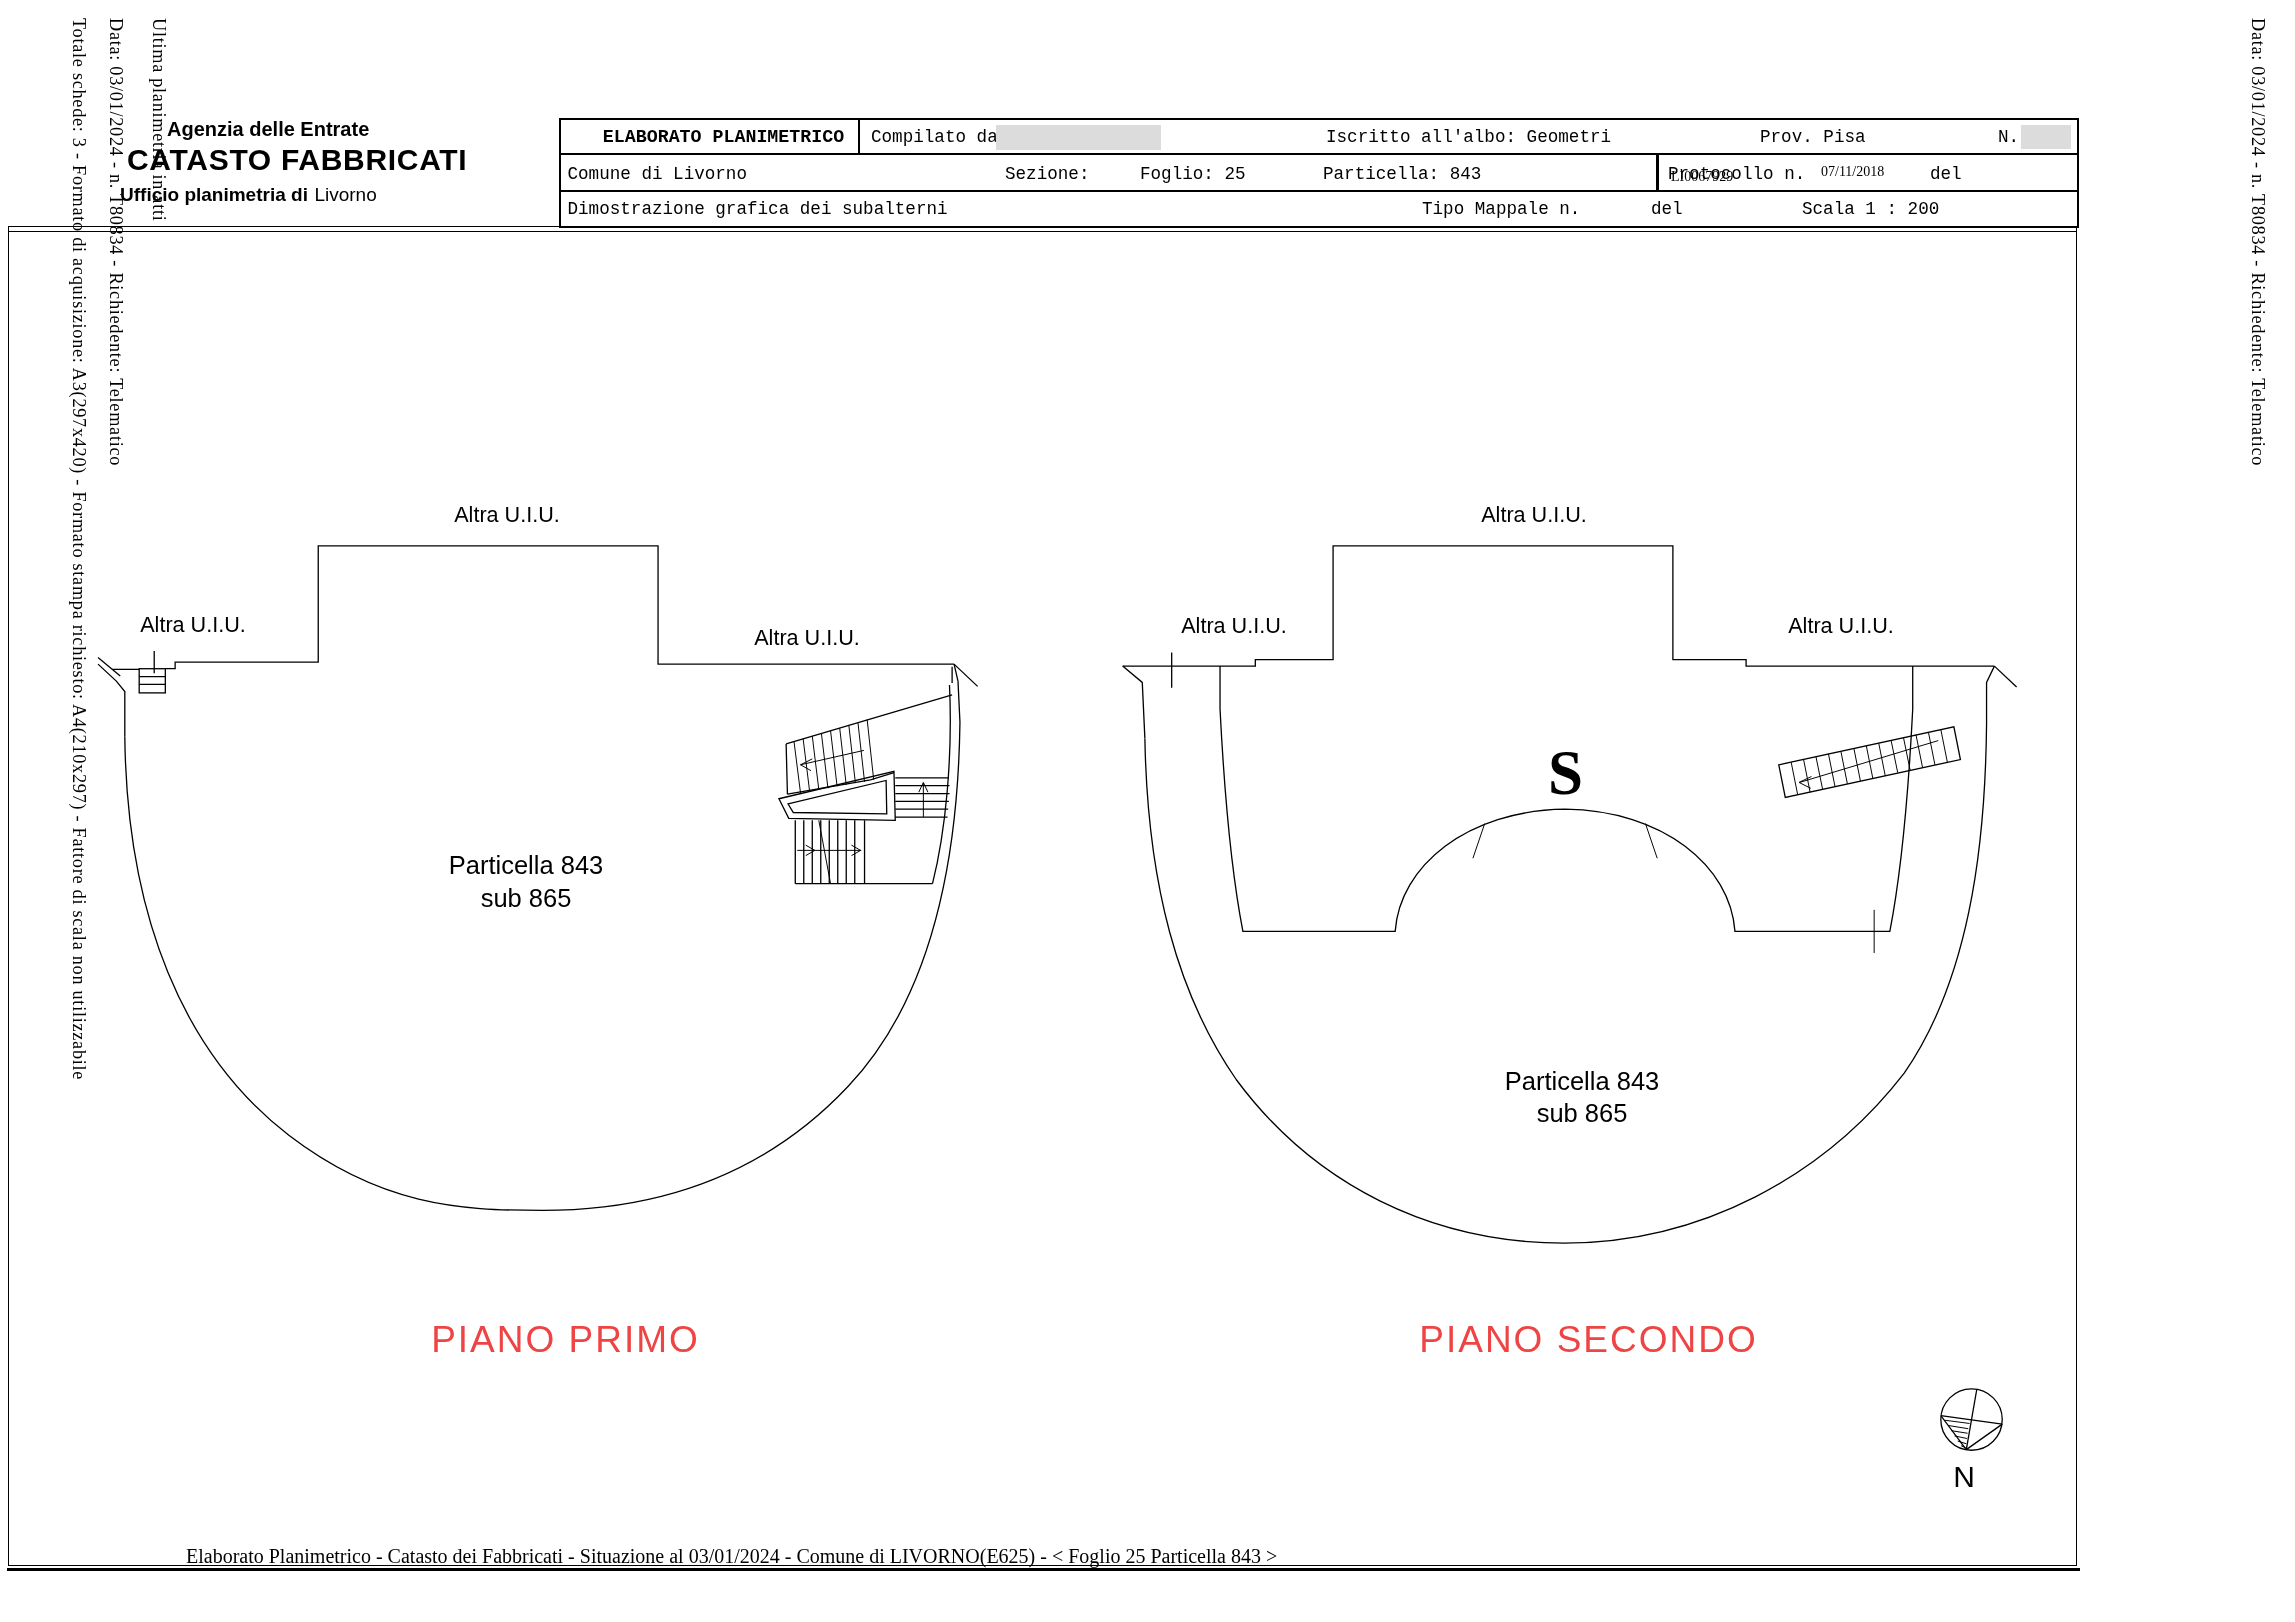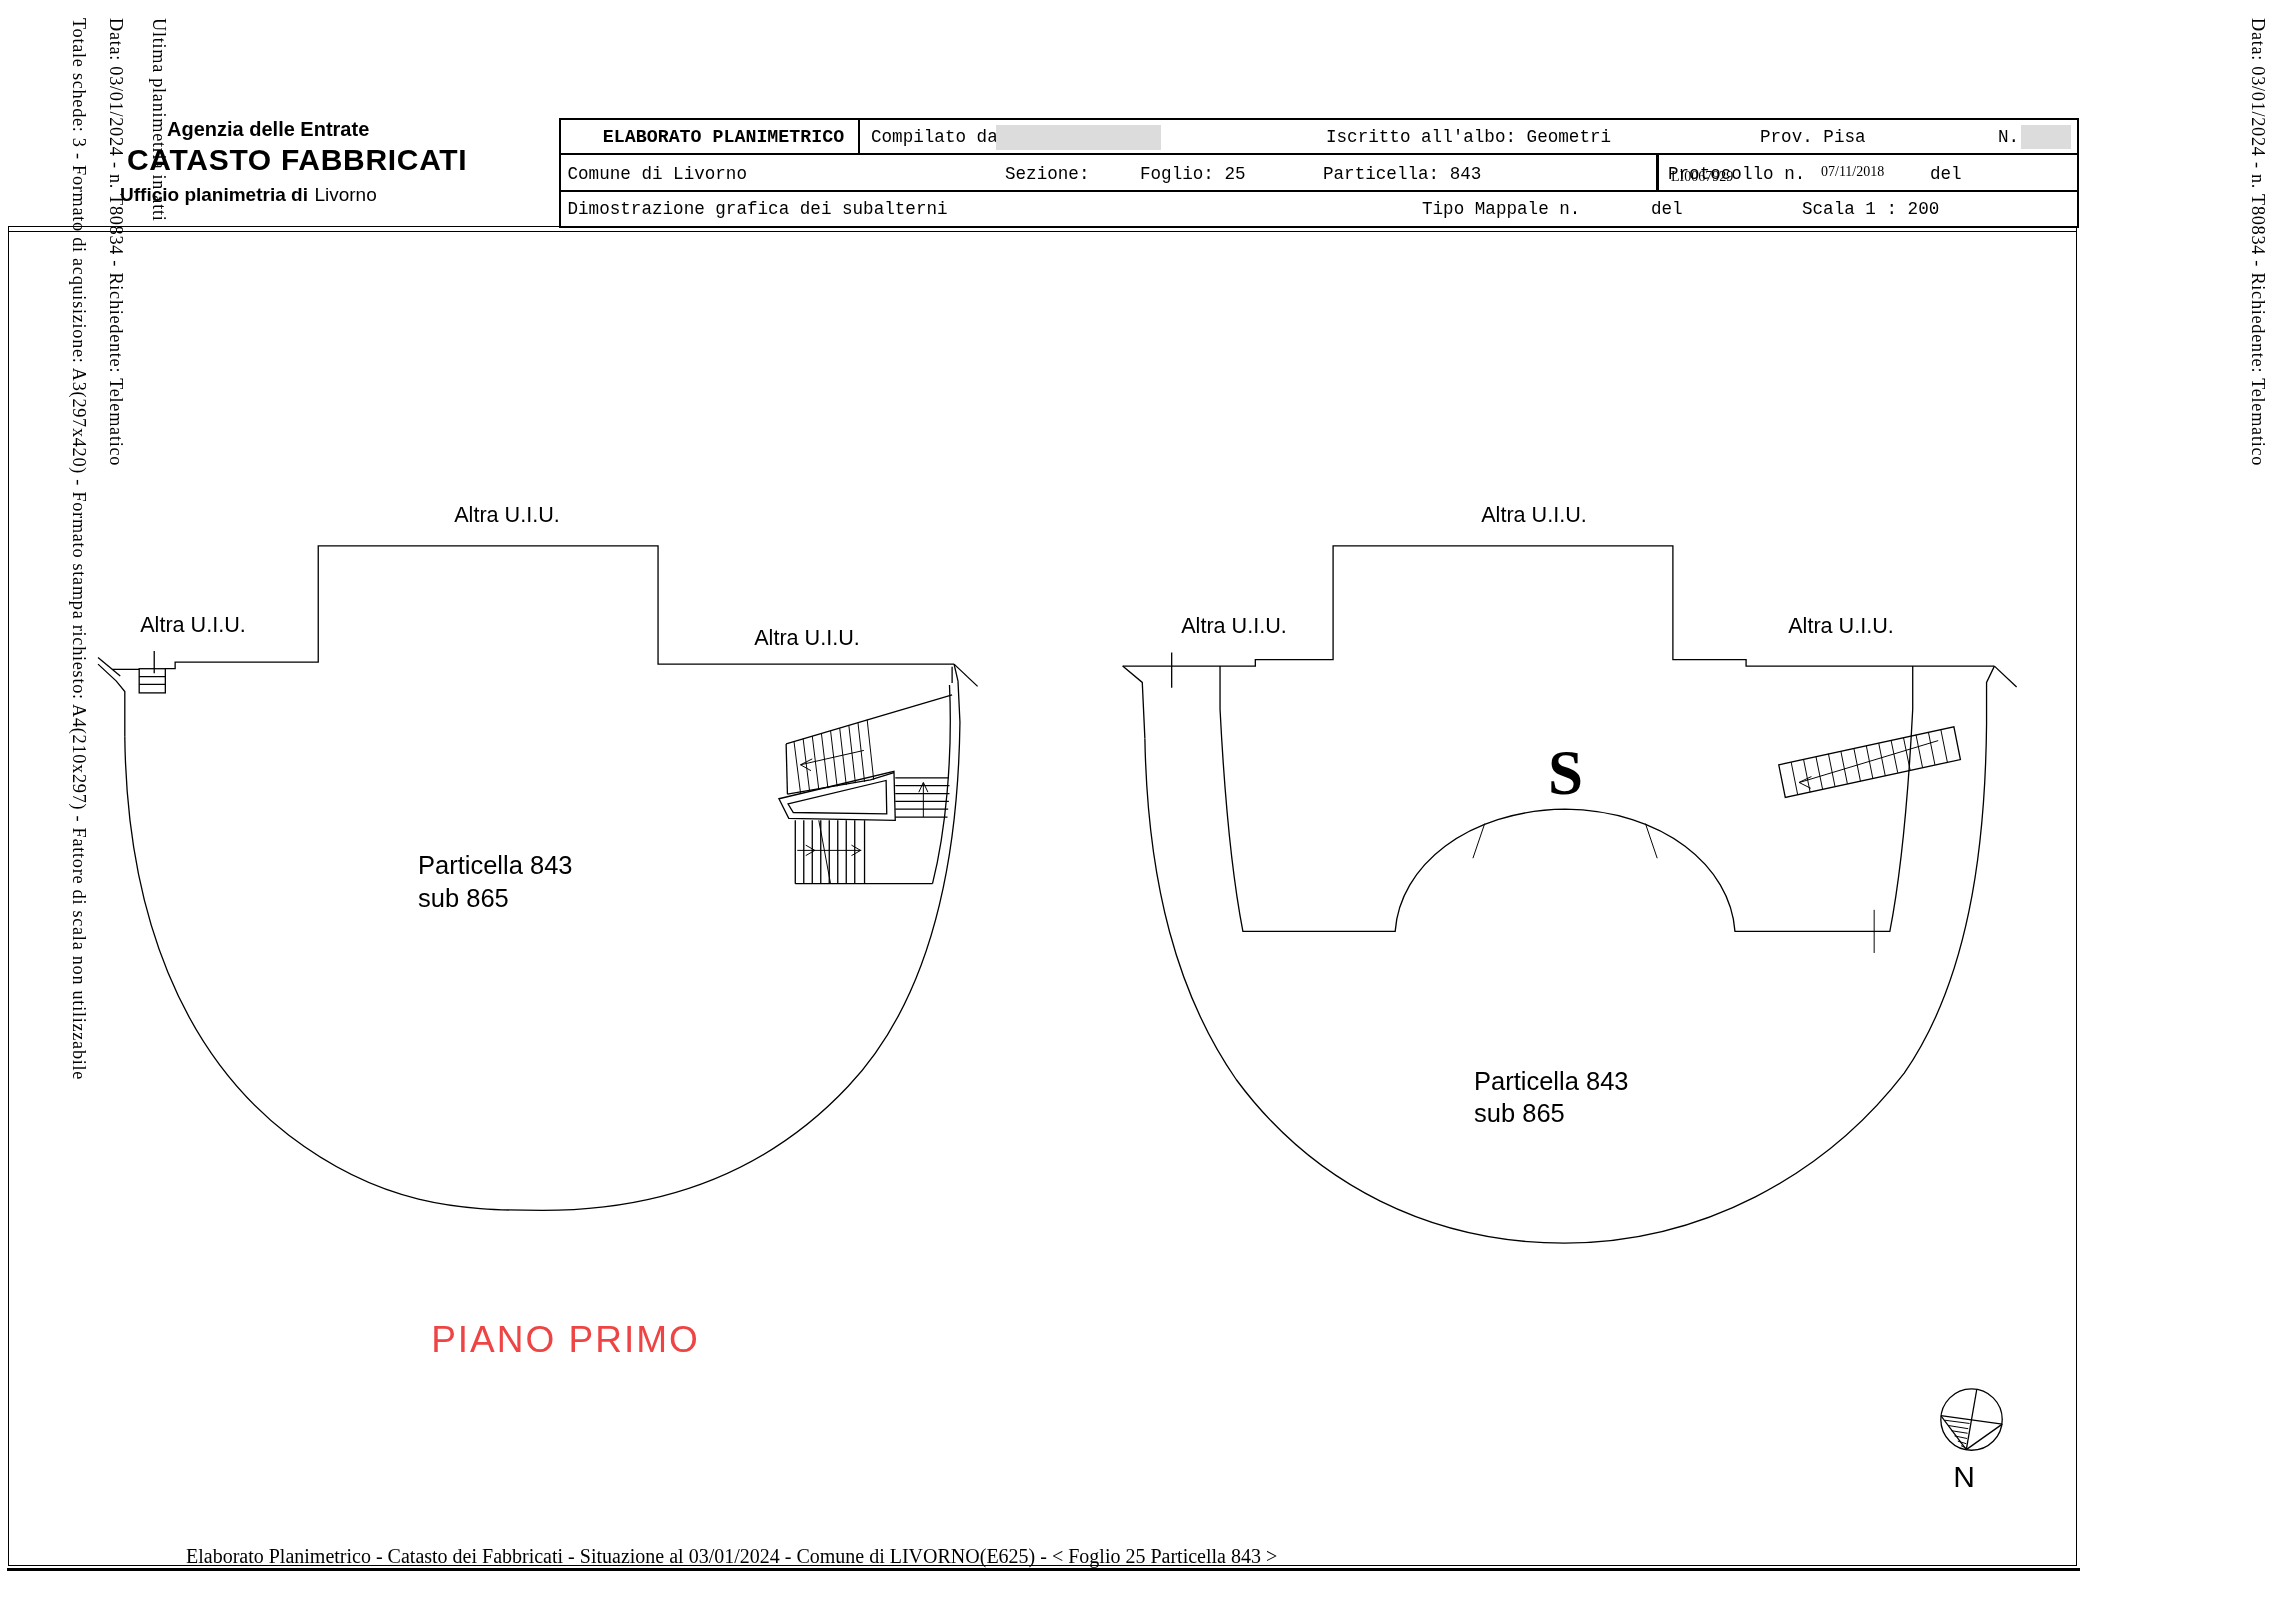--- a/index.html
+++ b/index.html
@@ -35,21 +35,21 @@
   .frame-top2{position:absolute;left:7.8px;top:231px;width:2069px;height:1.3px;background:#000;}
   .frame-bottom-thick{position:absolute;left:6.5px;top:1568px;width:2073px;height:2.6px;background:#000;}
 
   
   .draw{position:absolute;left:0;top:0;}
   .draw path,.draw rect,.draw circle{stroke:#000;stroke-width:2;fill:none;}
   .draw .hatchline{stroke-width:1.5;}
 
   
   .lbl{position:absolute;font-size:21.6px;text-align:center;white-space:nowrap;}
-  .part-lbl{position:absolute;font-size:25.5px;text-align:left;width:216px;white-space:nowrap;}
+  .part-lbl{position:absolute;font-size:25.5px;text-align:center;width:216px;white-space:nowrap;}
   .plan-title{position:absolute;font-size:37px;letter-spacing:2px;text-align:center;width:405px;white-space:nowrap;color:#ef4444;}
   .stage-s{position:absolute;left:1536px;top:737px;width:59px;text-align:center;
            font-family:"Liberation Serif", serif;font-weight:bold;font-size:63px;}
   .north-lbl{position:absolute;left:1943px;top:1460px;width:42px;text-align:center;font-size:30px;}
 
   .footer-note{position:absolute;left:186px;top:1545px;font-family:"Liberation Serif", serif;font-size:20px;white-space:nowrap;}
 </style>
 </head>
 <body>
 
@@ -176,19 +176,20 @@
   <div class="part-lbl" style="left:418px;top:851px;">Particella 843</div>
   <div class="part-lbl" style="left:418px;top:884px;">sub 865</div>
   <div class="plan-title" style="left:363px;top:1319px;">PIANO PRIMO</div>
 
   <div class="lbl" style="left:1477px;top:502px;width:114px;">Altra U.I.U.</div>
   <div class="lbl" style="left:1177px;top:613px;width:114px;">Altra U.I.U.</div>
   <div class="lbl" style="left:1784px;top:613px;width:114px;">Altra U.I.U.</div>
   <div class="stage-s">S</div>
   <div class="part-lbl" style="left:1474px;top:1067px;">Particella 843</div>
   <div class="part-lbl" style="left:1474px;top:1099px;">sub 865</div>
+  <div class="plan-title" style="left:1386px;top:1319px;">PIANO SECONDO</div>
 
   <div class="north-lbl">N</div>
 
   <div class="footer-note">Elaborato Planimetrico - Catasto dei Fabbricati - Situazione al 03/01/2024 - Comune di LIVORNO(E625) - &lt; Foglio 25 Particella 843 &gt;</div>
 
 </div>
 
 
 </body></html>

